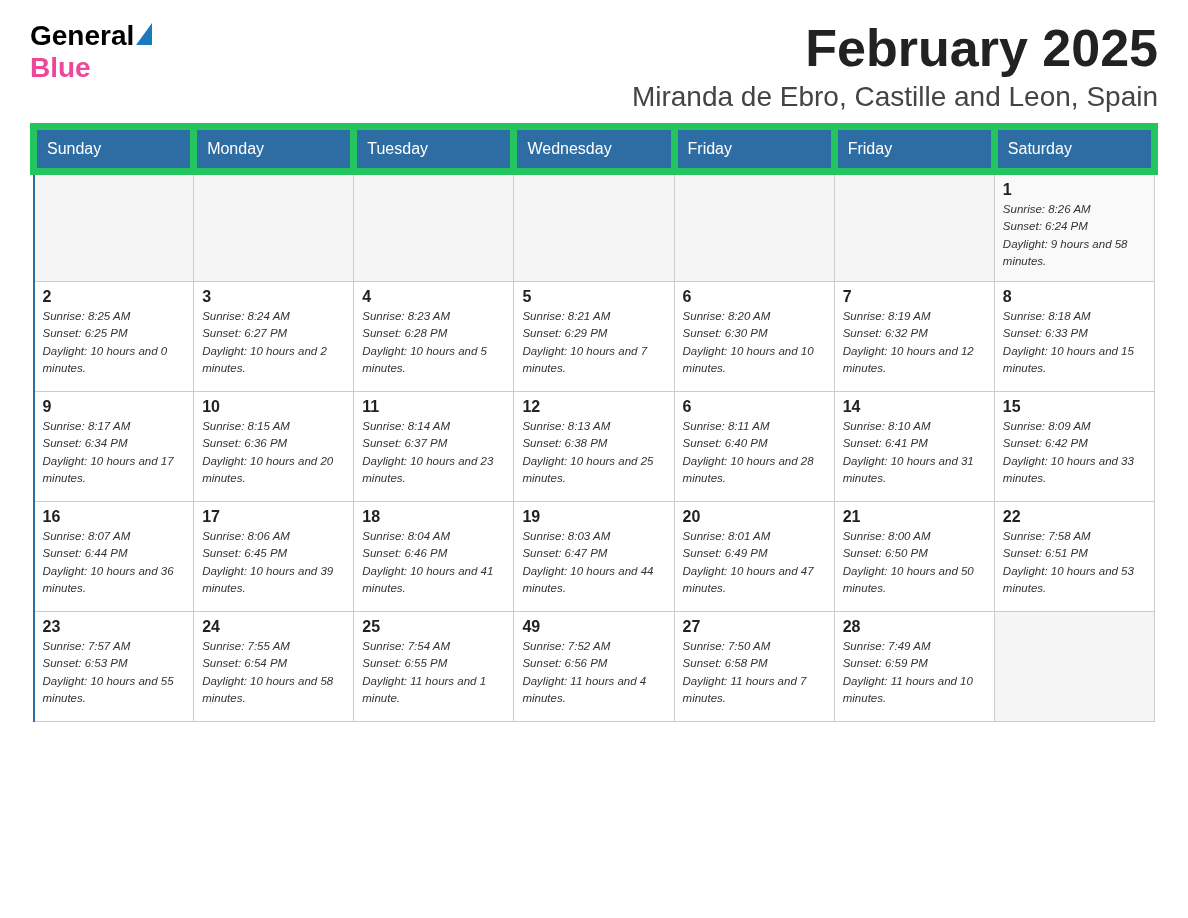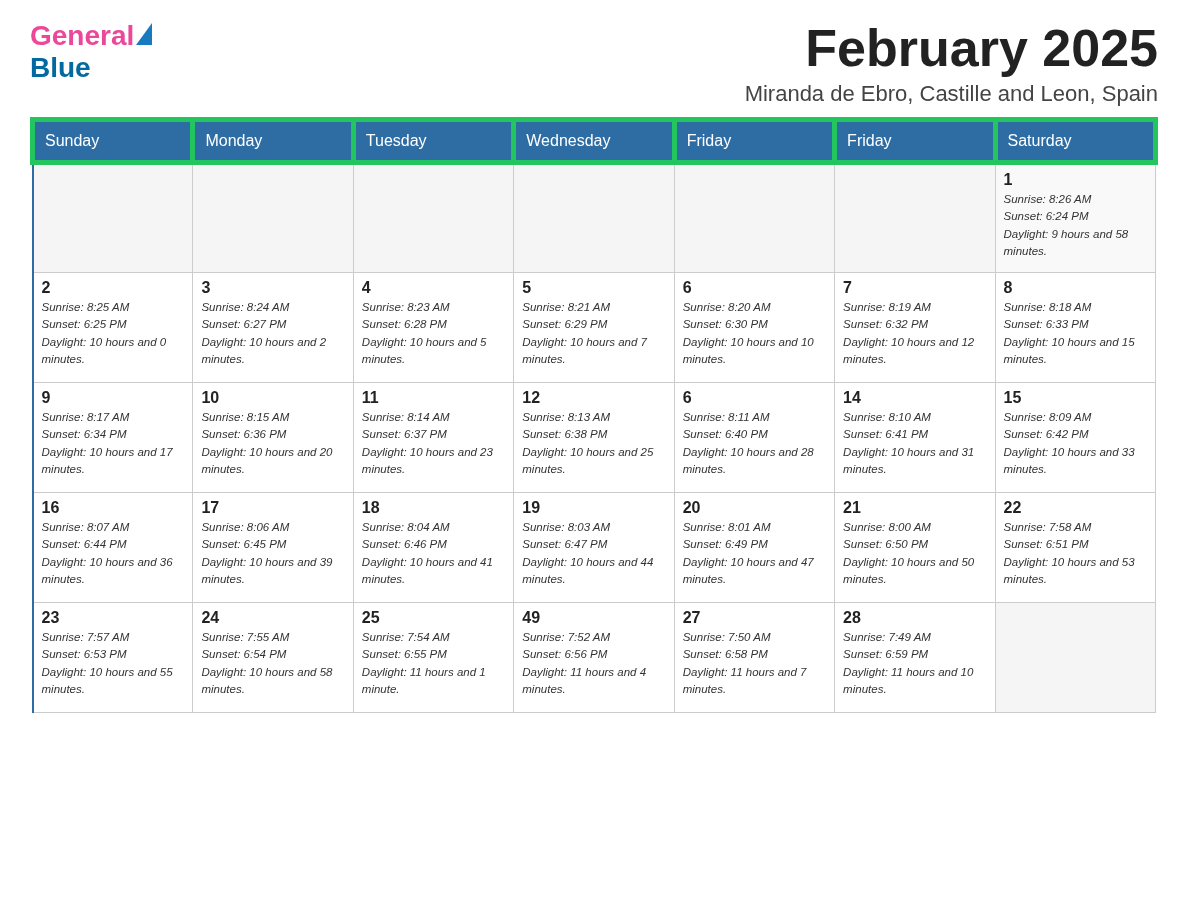--- a/index.html
+++ b/index.html
@@ -12,54 +12,54 @@
     }
     .header {
       display: flex;
       justify-content: space-between;
       align-items: flex-start;
       margin-bottom: 10px;
     }
     .logo-text-general {
       font-size: 28px;
       font-weight: bold;
-      color: #ec4899;
+      color: #000000;
     }
     .logo-text-blue {
       font-size: 28px;
       font-weight: bold;
-      color: #0369a1;
+      color: #ec4899;
     }
     .title-section {
       text-align: right;
     }
     .month-title {
       font-size: 52px;
       font-weight: bold;
       color: #222;
       line-height: 1.1;
     }
     .location-title {
-      font-size: 22px;
+      font-size: 28px;
       color: #444;
       margin-top: 4px;
     }
     table {
       width: 100%;
       border-collapse: collapse;
       margin-top: 10px;
     }
     thead tr th {
       background-color: #2e6da4;
       color: #fff;
       font-size: 16px;
       font-weight: normal;
       padding: 10px 10px;
       text-align: left;
-      border: 5px solid #22c55e;
+      border: 7px solid #22c55e;
     }
     tbody tr td {
       vertical-align: top;
       border: 1px solid #ccc;
       padding: 6px 8px;
       width: 14.28%;
       min-height: 110px;
       height: 110px;
     }
     .day-number {

